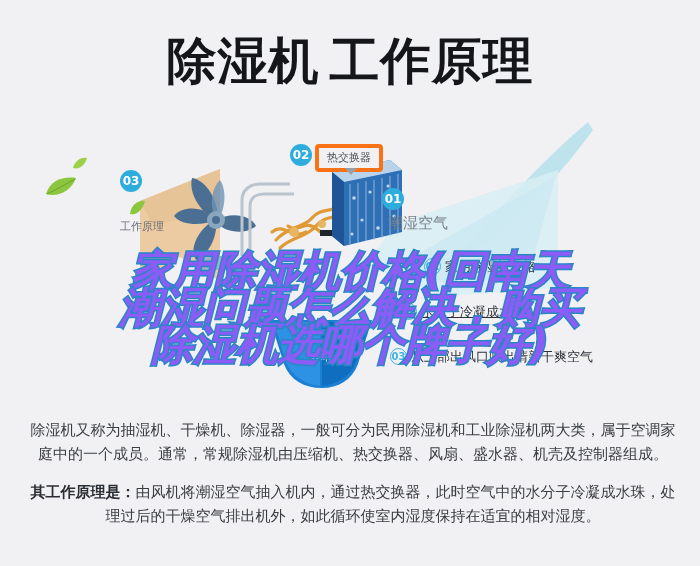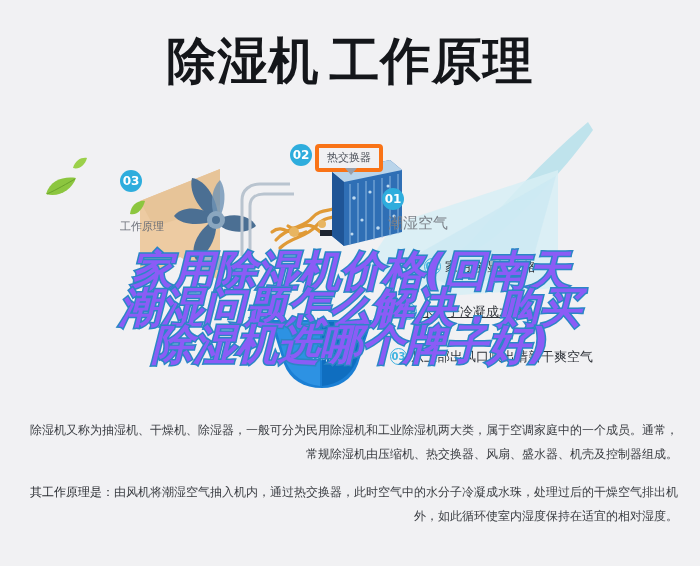--- a/index.html
+++ b/index.html
@@ -233,27 +233,27 @@
   }
 
   
   .body-copy {
     position: absolute;
     left: 28px;
     top: 418px;
     width: 650px;
   }
   .para {
-    font-size: 12px;
+    font-size: 15px;
     line-height: 24px;
     color: #3a3d42;
     margin: 0 0 14px 0;
-    text-align: right;
-  }
-  .para .lead { font-weight: normal; color: #2a2d32; }
+    text-align: center;
+  }
+  .para .lead { font-weight: bold; color: #2a2d32; }
 </style>
 </head>
 <body>
 
 <div class="page">
 
   <div class="info-card">
 
     <div class="info-title">
       <span>除湿机</span><span class="t2">工作原理</span>

